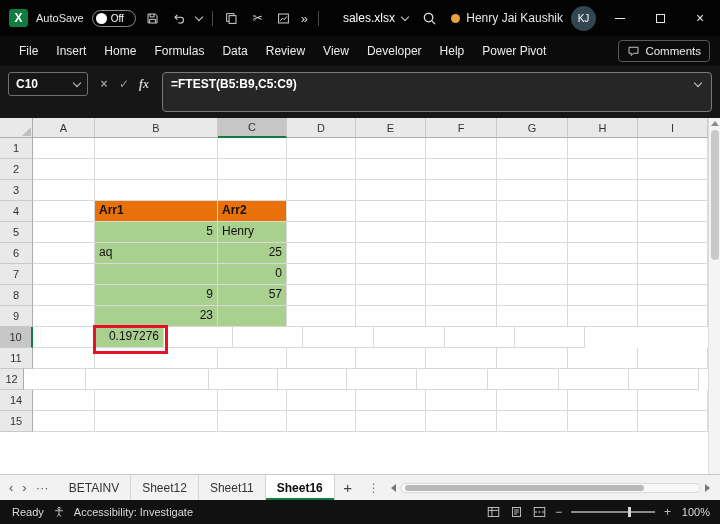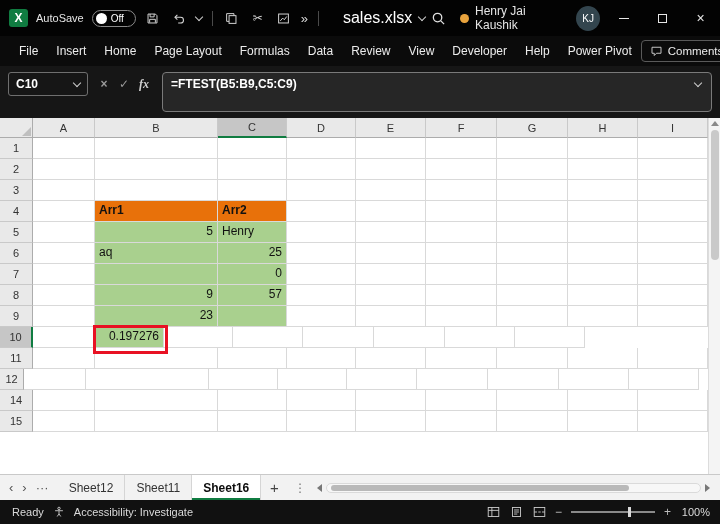--- a/index.html
+++ b/index.html
@@ -11,21 +11,21 @@
   .tb-left{display:flex;align-items:center;gap:8px;padding-left:9px;}
   .excel-logo{width:19px;height:18px;background:#107C41;border-radius:3px;color:#fff;font-weight:bold;font-size:12px;display:flex;align-items:center;justify-content:center;}
   .autosave{font-size:11px;text-align:right;}
   .toggle{width:44px;height:17px;border:1px solid #8a8a8a;border-radius:9px;display:flex;align-items:center;gap:4px;padding:0 3px;}
   .knob{width:11px;height:11px;border-radius:50%;background:#fff;}
   .toggle span{font-size:10px;color:#fff;}
   .tbicon{display:flex;align-items:center;justify-content:center;width:18px;height:18px;font-size:12px;color:#d8d8d8;}
   .divider{width:1px;height:15px;background:#4a4a4a;margin:0 2px;}
   .chev{width:6px;height:6px;border-right:1.3px solid #cfcfcf;border-bottom:1.3px solid #cfcfcf;transform:rotate(45deg);display:inline-block;margin-top:-3px;}
   .more-glyph{font-size:13px;color:#d8d8d8;}
-  .filename{display:flex;align-items:center;gap:7px;margin-left:22px;font-size:16px;color:#fff;}
+  .filename{display:flex;align-items:center;gap:7px;margin-left:22px;font-size:12px;color:#fff;}
   .tb-right{margin-left:auto;display:flex;align-items:center;}
   .search-btn{width:28px;}
   .presence{display:flex;align-items:center;gap:6px;font-size:12px;margin:0 8px;}
   .dot{width:9px;height:9px;border-radius:50%;background:#E8A33D;}
   .avatar{width:25px;height:25px;border-radius:50%;background:#33454E;color:#fff;font-size:10px;display:flex;align-items:center;justify-content:center;margin-right:4px;}
   .winbtn{width:40px;height:36px;display:flex;align-items:center;justify-content:center;color:#e6e6e6;font-size:14px;}
   .min-glyph{width:10px;height:1px;background:#e6e6e6;}
   .max-glyph{width:9px;height:9px;border:1px solid #e6e6e6;}
 
   
@@ -162,21 +162,20 @@
         <span>×</span>
       </div>
   </div>
 </div>
 
 <div class="ribbon">
   <div class="ribbon-tabs">
       <div class="rtab">File</div>
       <div class="rtab">Insert</div>
       <div class="rtab">Home</div>
-      <div class="rtab">Page Layout</div>
       <div class="rtab">Formulas</div>
       <div class="rtab">Data</div>
       <div class="rtab">Review</div>
       <div class="rtab">View</div>
       <div class="rtab">Developer</div>
       <div class="rtab">Help</div>
       <div class="rtab">Power Pivot</div>
     </div>
   <div class="ribbon-right">
     <div class="comments-btn">
@@ -393,20 +392,21 @@
   </div>
 </div>
 
 <div class="tabbar">
   <div class="tabnav">
     <span>‹</span>
     <span>›</span>
     <span>···</span>
   </div>
   <div class="stabs">
+      <div class="stab">BETAINV</div>
       <div class="stab">Sheet12</div>
       <div class="stab">Sheet11</div>
       <div class="stab active">Sheet16</div>
     </div>
   <div class="addsheet">+</div>
   <div class="splitter">⋮</div>
   <div class="hscroll">
     <div class="harrow left"></div>
     <div class="htrack">
         <div class="hthumb"></div>

